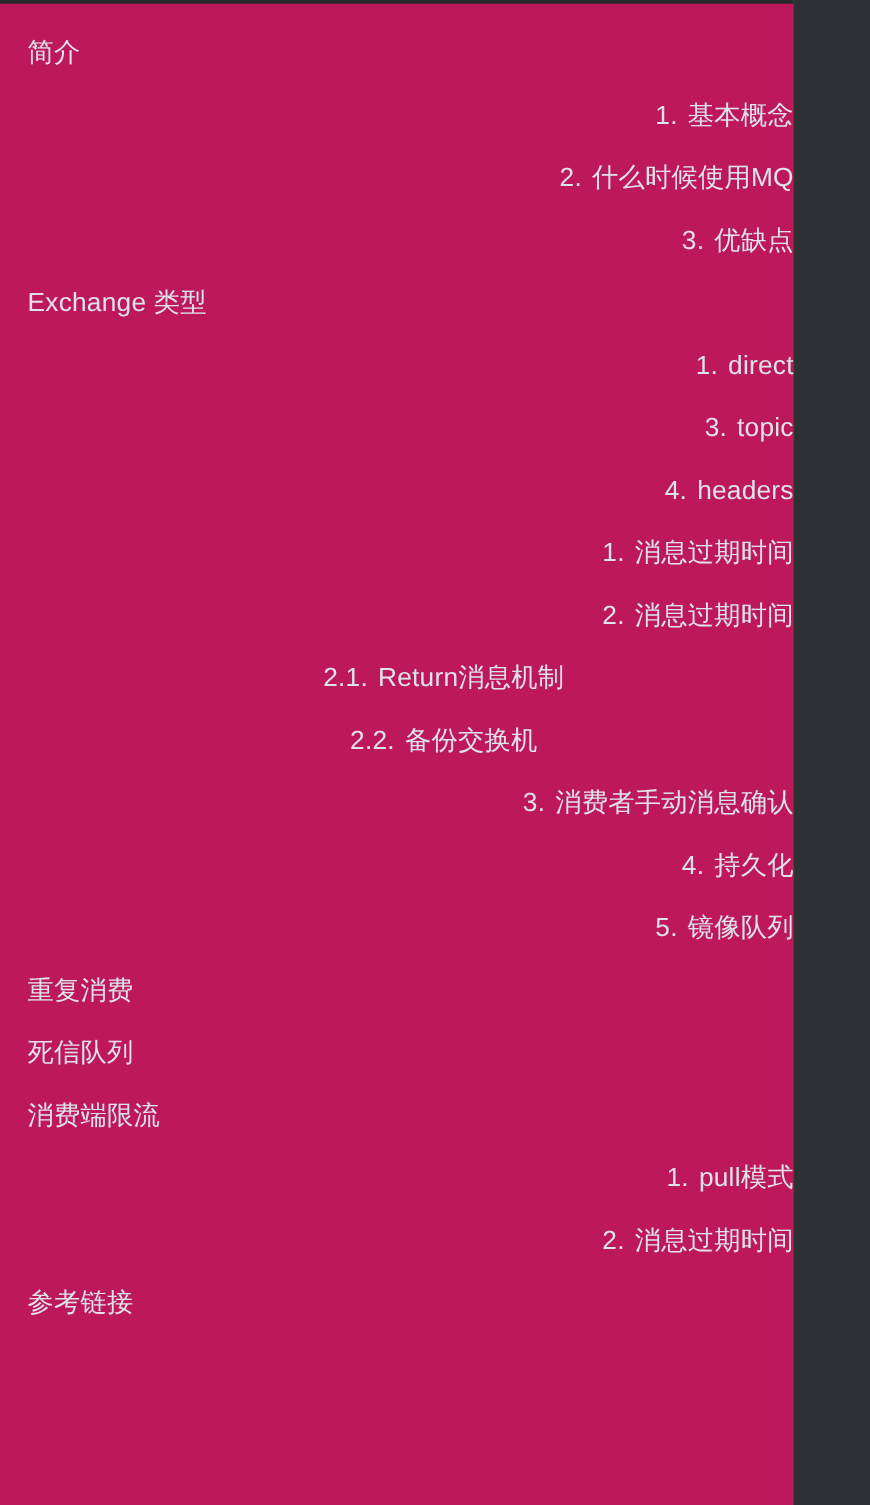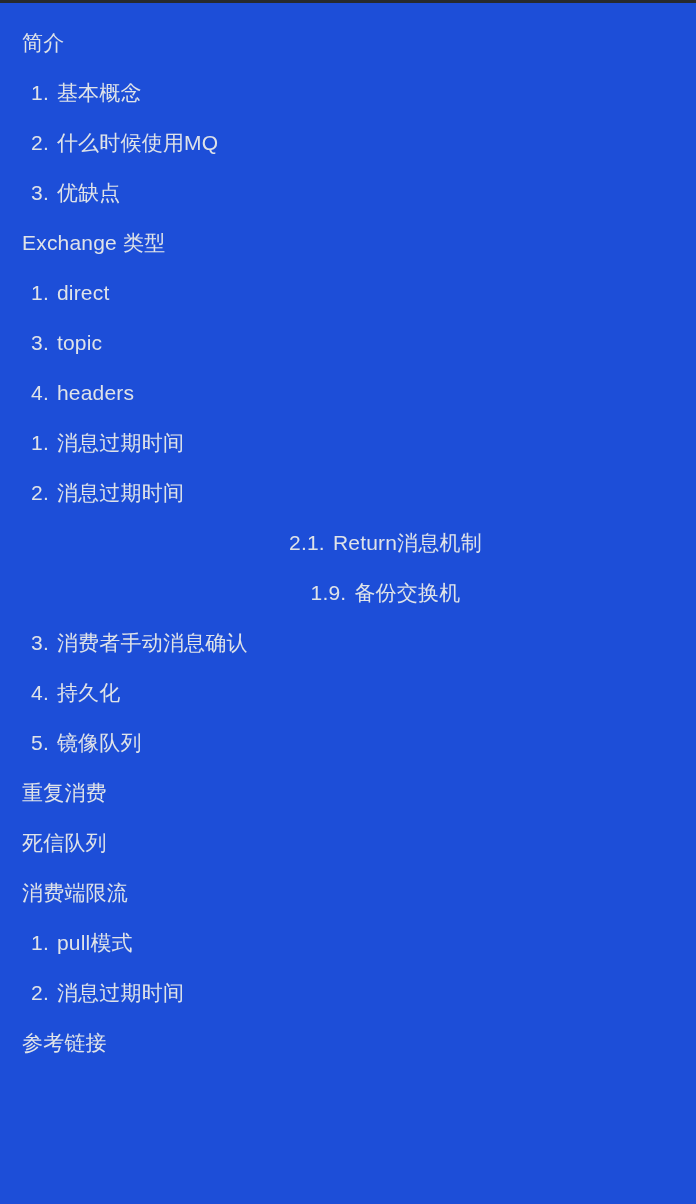--- a/index.html
+++ b/index.html
@@ -10,23 +10,23 @@
   body {
     width: 696px;
     height: 1204px;
     overflow: hidden;
     font-family: "Liberation Sans", "DejaVu Sans", sans-serif;
     -webkit-font-smoothing: antialiased;
   }
 
   #toc-panel {
     position: relative;
-    width: 696px;
+    width: 635px;
     height: 1204px;
-    background: #1d4ed8;
+    background: #be185d;
     box-sizing: border-box;
     padding-top: 18px;
     overflow: hidden;
   }
 
   
   #toc-panel::before {
     content: "";
     position: absolute;
     top: 0; left: 0; right: 0;
@@ -52,20 +52,21 @@
   }
 
   
   li.lvl-0 {
     padding-left: 22px;
   }
 
   
   li.lvl-1 {
     padding-left: 31px;
+    text-align: right;
   }
 
   
   li.lvl-2 {
     padding-left: 75px;
     text-align: center;
   }
 
   .toc-marker {
     display: inline-block;
@@ -91,21 +92,21 @@
       <li class="toc-item lvl-1"><span class="toc-marker">1.</span><span class="toc-label">基本概念</span></li>
       <li class="toc-item lvl-1"><span class="toc-marker">2.</span><span class="toc-label">什么时候使用MQ</span></li>
       <li class="toc-item lvl-1"><span class="toc-marker">3.</span><span class="toc-label">优缺点</span></li>
       <li class="toc-item lvl-0"><span class="toc-label">Exchange 类型</span></li>
       <li class="toc-item lvl-1"><span class="toc-marker">1.</span><span class="toc-label">direct</span></li>
       <li class="toc-item lvl-1"><span class="toc-marker">3.</span><span class="toc-label">topic</span></li>
       <li class="toc-item lvl-1"><span class="toc-marker">4.</span><span class="toc-label">headers</span></li>
       <li class="toc-item lvl-1"><span class="toc-marker">1.</span><span class="toc-label">消息过期时间</span></li>
       <li class="toc-item lvl-1"><span class="toc-marker">2.</span><span class="toc-label">消息过期时间</span></li>
       <li class="toc-item lvl-2"><span class="toc-marker">2.1.</span><span class="toc-label">Return消息机制</span></li>
-      <li class="toc-item lvl-2"><span class="toc-marker">1.9.</span><span class="toc-label">备份交换机</span></li>
+      <li class="toc-item lvl-2"><span class="toc-marker">2.2.</span><span class="toc-label">备份交换机</span></li>
       <li class="toc-item lvl-1"><span class="toc-marker">3.</span><span class="toc-label">消费者手动消息确认</span></li>
       <li class="toc-item lvl-1"><span class="toc-marker">4.</span><span class="toc-label">持久化</span></li>
       <li class="toc-item lvl-1"><span class="toc-marker">5.</span><span class="toc-label">镜像队列</span></li>
       <li class="toc-item lvl-0"><span class="toc-label">重复消费</span></li>
       <li class="toc-item lvl-0"><span class="toc-label">死信队列</span></li>
       <li class="toc-item lvl-0"><span class="toc-label">消费端限流</span></li>
       <li class="toc-item lvl-1"><span class="toc-marker">1.</span><span class="toc-label">pull模式</span></li>
       <li class="toc-item lvl-1"><span class="toc-marker">2.</span><span class="toc-label">消息过期时间</span></li>
       <li class="toc-item lvl-0"><span class="toc-label">参考链接</span></li>
     </ol>

